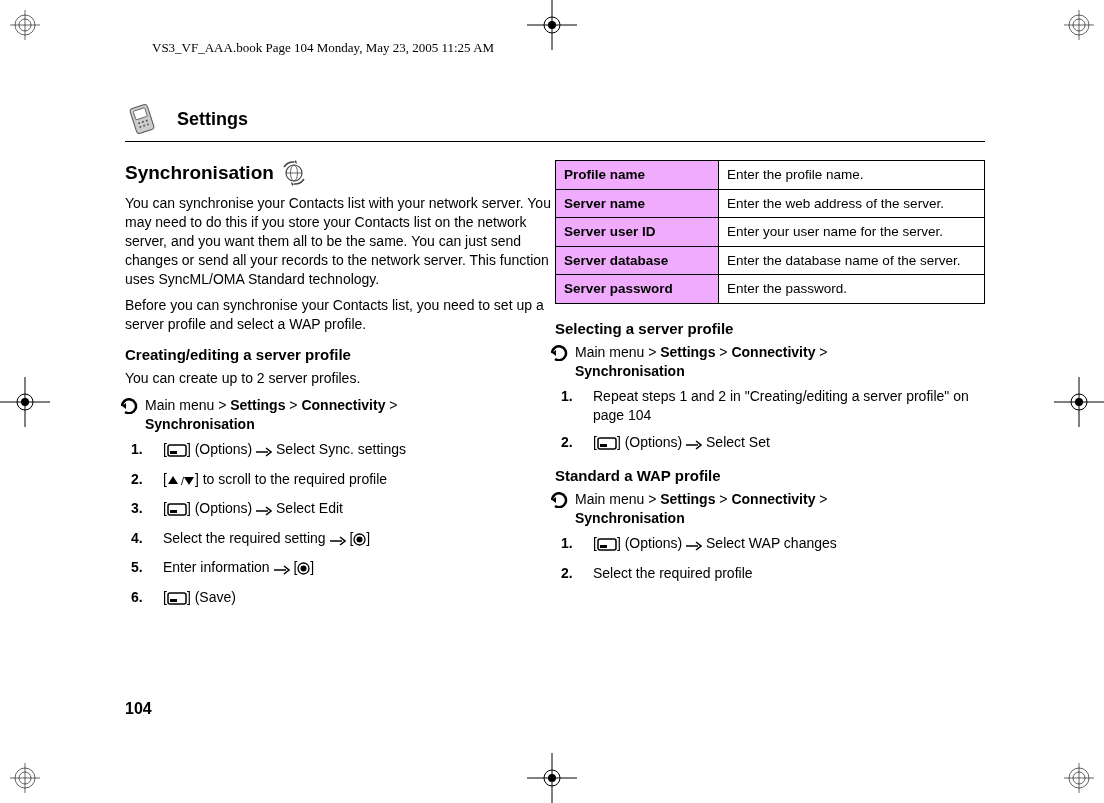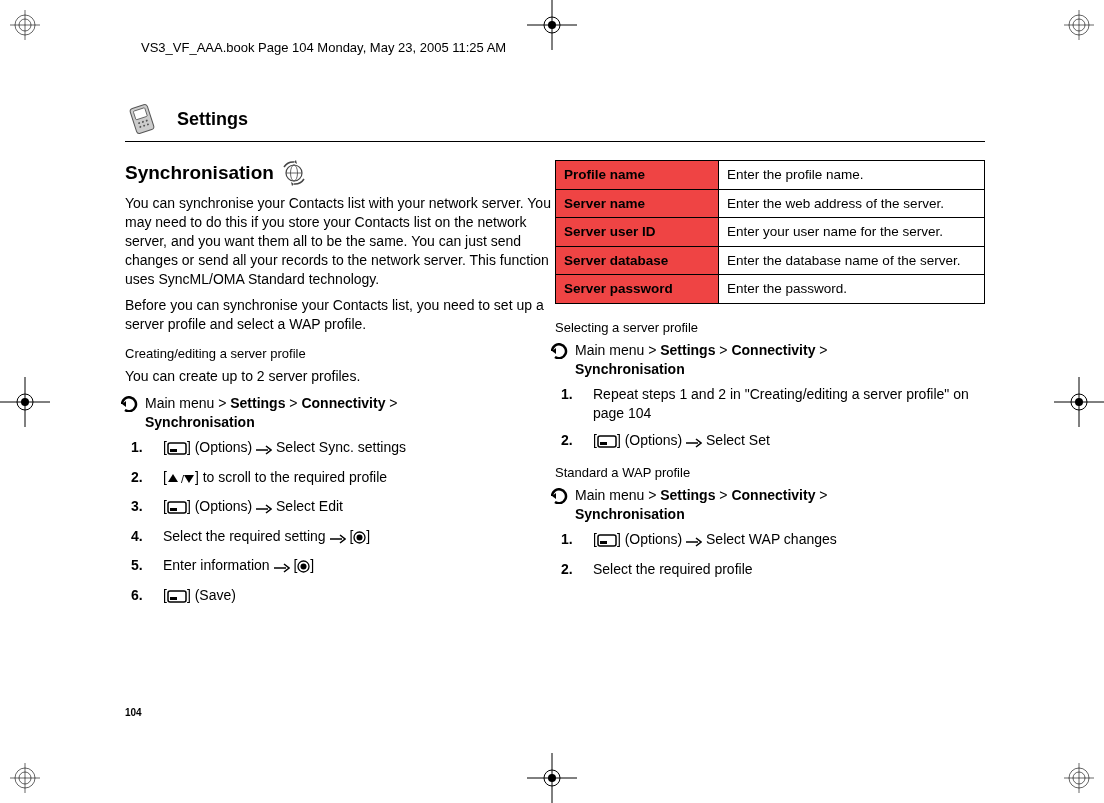--- a/index.html
+++ b/index.html
@@ -20,22 +20,22 @@
     .reg-mark.br { bottom: 10px; right: 10px; }
     .cross-hair { position: absolute; width: 50px; height: 50px; }
     .cross-hair.top { top: 0; left: 50%; transform: translateX(-50%); }
     .cross-hair.bottom { bottom: 0; left: 50%; transform: translateX(-50%); }
     .cross-hair.left { top: 50%; left: 0; transform: translateY(-50%); }
     .cross-hair.right { top: 50%; right: 0; transform: translateY(-50%); }
 
     .print-header {
       position: absolute;
       top: 40px;
-      left: 141px;
-      font-family: Liberation Sans, sans-serif;
+      left: 152px;
+      font-family: Liberation Serif, serif;
       font-size: 13px;
       color: #000;
     }
 
     .content {
       position: absolute;
       top: 100px;
       left: 125px;
       width: 860px;
     }
@@ -69,22 +69,22 @@
       align-items: center;
       gap: 6px;
       margin-bottom: 8px;
     }
     .sync-ico { display: inline-block; }
     .sync-ico svg { width: 28px; height: 26px; vertical-align: middle; }
 
     p { line-height: 1.35; margin-bottom: 8px; font-size: 14px; }
 
     h4.subsection {
-      font-size: 13px;
-      font-weight: normal;
+      font-size: 15px;
+      font-weight: bold;
       margin-top: 12px;
       margin-bottom: 6px;
     }
 
     .nav-path {
       display: flex;
       align-items: flex-start;
       gap: 6px;
       margin-bottom: 6px;
       margin-left: -4px;
@@ -130,30 +130,30 @@
       margin-bottom: 16px;
       font-size: 13.5px;
     }
     table.settings td {
       border: 1px solid #000;
       padding: 5px 8px;
       vertical-align: top;
       line-height: 1.3;
     }
     table.settings td.label {
-      background: #ef4444;
+      background: #f0abfc;
       font-weight: bold;
       width: 38%;
     }
 
     .page-num {
       position: absolute;
       bottom: 85px;
       left: 125px;
-      font-size: 10px;
+      font-size: 16px;
       font-weight: bold;
     }
 
     b { font-weight: normal; }
   </style>
 </head>
 <body>
 
 <div class="reg-mark tl">
   <svg viewBox="0 0 30 30">

